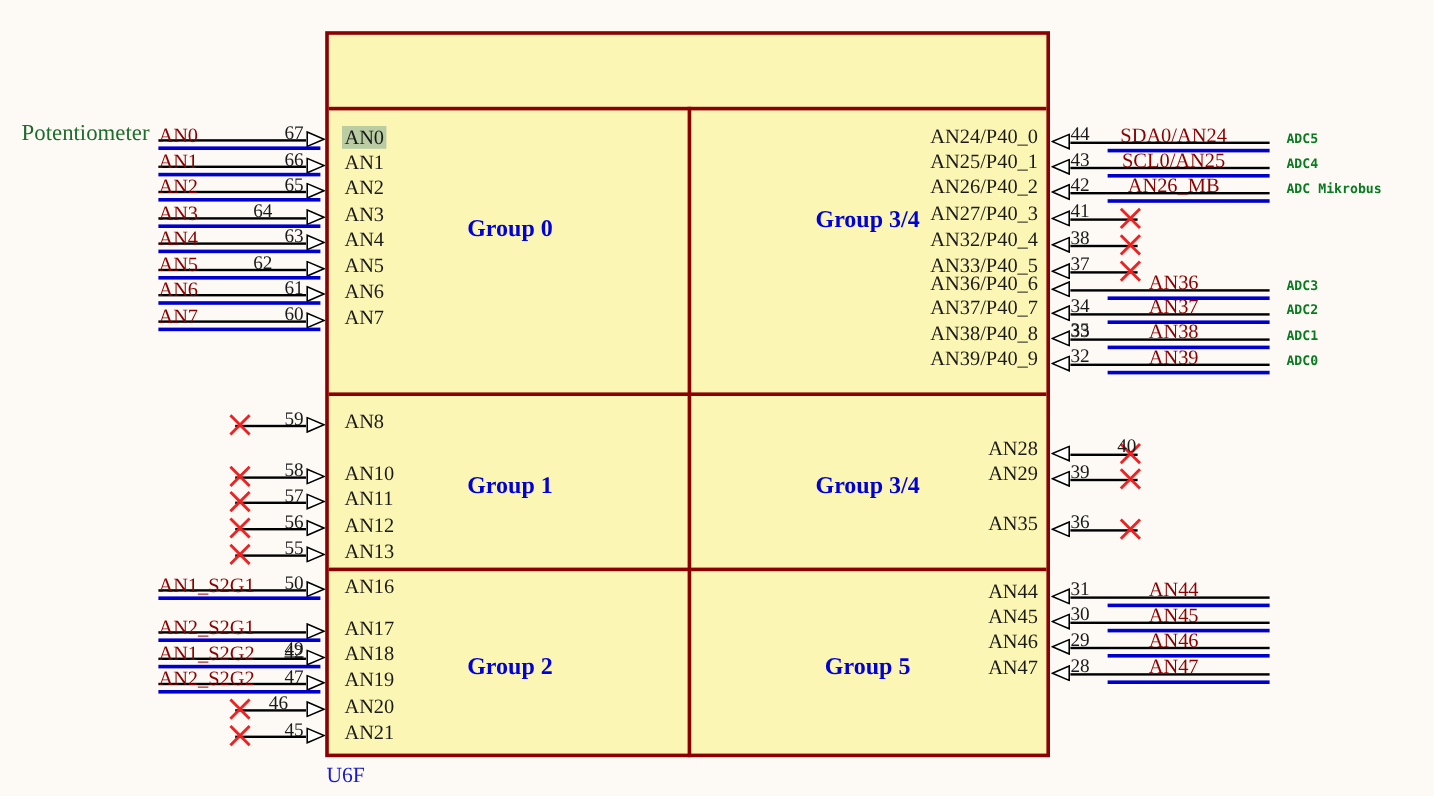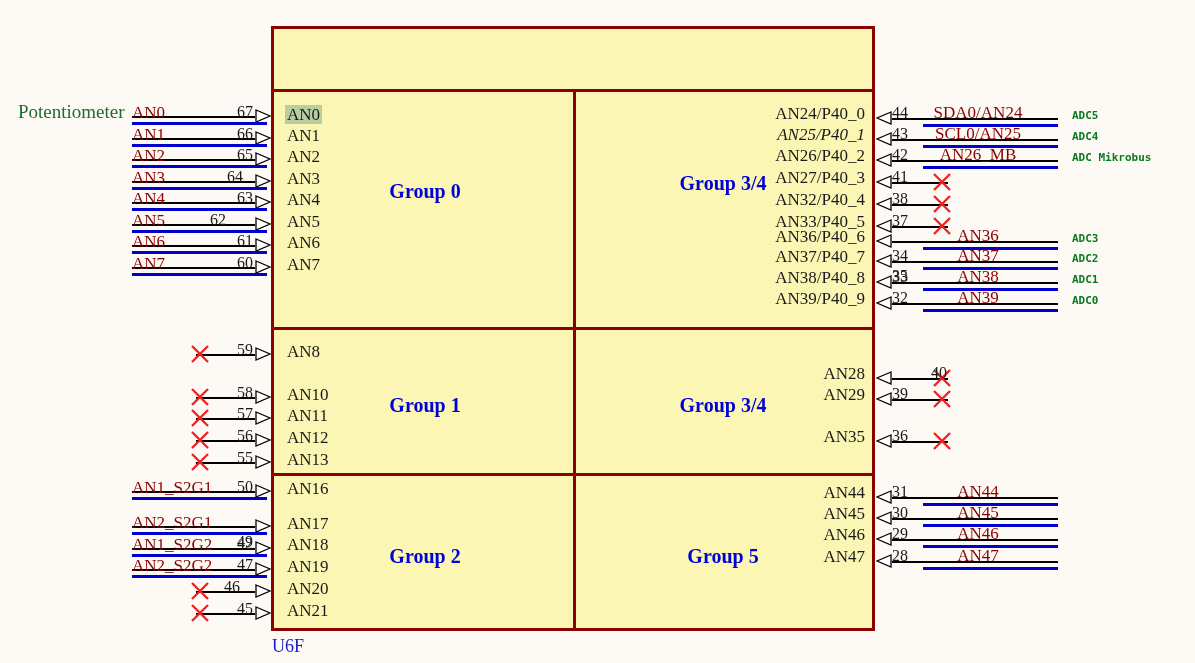--- a/index.html
+++ b/index.html
@@ -121,37 +121,37 @@
       <div class="wire-blue" style="left: 132px; top: 165px; width: 135px;"></div>
       <div class="netlabel" style="left: 132px; top: 147px;">AN2</div>
       <div class="pinnum" style="left: 211px; top: 147px; width: 42px; text-align: right;">65</div>
       <div class="pin-in" style="left: 287px; top: 170px;">AN3</div>
       <svg class="arrow" viewBox="0 0 16 14" style="left: 255px; top: 174px;">
         <path d="M1 1 L15 7 L1 13 Z" fill="#fff" stroke="#000" stroke-width="1.3"></path>
       </svg>
       <div class="wire" style="left: 132px; top: 181px; width: 123px;"></div>
       <div class="wire-blue" style="left: 132px; top: 187px; width: 135px;"></div>
       <div class="netlabel" style="left: 132px; top: 169px;">AN3</div>
-      <div class="pinnum" style="left: 201px; top: 169px; width: 42px; text-align: right;">64</div>
+      <div class="pinnum" style="left: 211px; top: 169px; width: 42px; text-align: left;">64</div>
       <div class="pin-in" style="left: 287px; top: 191px;">AN4</div>
       <svg class="arrow" viewBox="0 0 16 14" style="left: 255px; top: 195px;">
         <path d="M1 1 L15 7 L1 13 Z" fill="#fff" stroke="#000" stroke-width="1.3"></path>
       </svg>
       <div class="wire" style="left: 132px; top: 202px; width: 123px;"></div>
       <div class="wire-blue" style="left: 132px; top: 208px; width: 135px;"></div>
       <div class="netlabel" style="left: 132px; top: 190px;">AN4</div>
       <div class="pinnum" style="left: 211px; top: 190px; width: 42px; text-align: right;">63</div>
       <div class="pin-in" style="left: 287px; top: 213px;">AN5</div>
       <svg class="arrow" viewBox="0 0 16 14" style="left: 255px; top: 217px;">
         <path d="M1 1 L15 7 L1 13 Z" fill="#fff" stroke="#000" stroke-width="1.3"></path>
       </svg>
       <div class="wire" style="left: 132px; top: 224px; width: 123px;"></div>
       <div class="wire-blue" style="left: 132px; top: 230px; width: 135px;"></div>
       <div class="netlabel" style="left: 132px; top: 212px;">AN5</div>
-      <div class="pinnum" style="left: 197px; top: 212px; width: 42px; text-align: center;">62</div>
+      <div class="pinnum" style="left: 211px; top: 212px; width: 42px; text-align: left;">62</div>
       <div class="pin-in" style="left: 287px; top: 234px;">AN6</div>
       <svg class="arrow" viewBox="0 0 16 14" style="left: 255px; top: 238px;">
         <path d="M1 1 L15 7 L1 13 Z" fill="#fff" stroke="#000" stroke-width="1.3"></path>
       </svg>
       <div class="wire" style="left: 132px; top: 245px; width: 123px;"></div>
       <div class="wire-blue" style="left: 132px; top: 251px; width: 135px;"></div>
       <div class="netlabel" style="left: 132px; top: 233px;">AN6</div>
       <div class="pinnum" style="left: 211px; top: 233px; width: 42px; text-align: right;">61</div>
       <div class="pin-in" style="left: 287px; top: 256px;">AN7</div>
       <svg class="arrow" viewBox="0 0 16 14" style="left: 255px; top: 260px;">
@@ -260,21 +260,21 @@
   <div id="right-layer">
       <div class="pin-out" style="left: 615px; top: 105px; width: 250px;">AN24/P40_0</div>
       <svg class="arrow" viewBox="0 0 16 14" style="left: 876px; top: 111px;">
         <path d="M15 1 L1 7 L15 13 Z" fill="#fff" stroke="#000" stroke-width="1.3"></path>
       </svg>
       <div class="wire" style="left: 892px; top: 118px; width: 166px;"></div>
       <div class="wire-blue" style="left: 923px; top: 124px; width: 135px;"></div>
       <div class="netlabel" style="left: 898px; top: 104px; width: 160px; text-align: center;">SDA0/AN24</div>
       <div class="adclabel" style="left: 1072px; top: 110px;">ADC5</div>
       <div class="pinnum" style="left: 892px; top: 105px;">44</div>
-      <div class="pin-out" style="left: 615px; top: 126px; width: 250px; font-style: italic;">AN25/P40_1</div>
+      <div class="pin-out" style="left: 615px; top: 126px; width: 250px;">AN25/P40_1</div>
       <svg class="arrow" viewBox="0 0 16 14" style="left: 876px; top: 132px;">
         <path d="M15 1 L1 7 L15 13 Z" fill="#fff" stroke="#000" stroke-width="1.3"></path>
       </svg>
       <div class="wire" style="left: 892px; top: 139px; width: 166px;"></div>
       <div class="wire-blue" style="left: 923px; top: 145px; width: 135px;"></div>
       <div class="netlabel" style="left: 898px; top: 125px; width: 160px; text-align: center;">SCL0/AN25</div>
       <div class="adclabel" style="left: 1072px; top: 131px;">ADC4</div>
       <div class="pinnum" style="left: 892px; top: 126px;">43</div>
       <div class="pin-out" style="left: 615px; top: 147px; width: 250px;">AN26/P40_2</div>
       <svg class="arrow" viewBox="0 0 16 14" style="left: 876px; top: 153px;">

